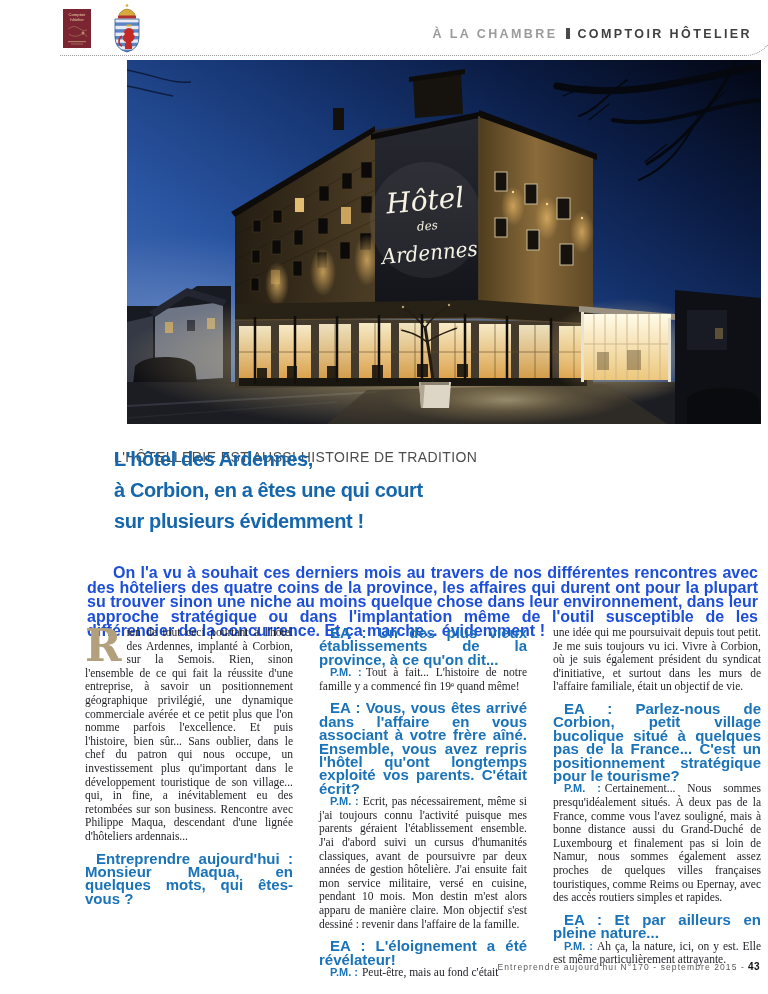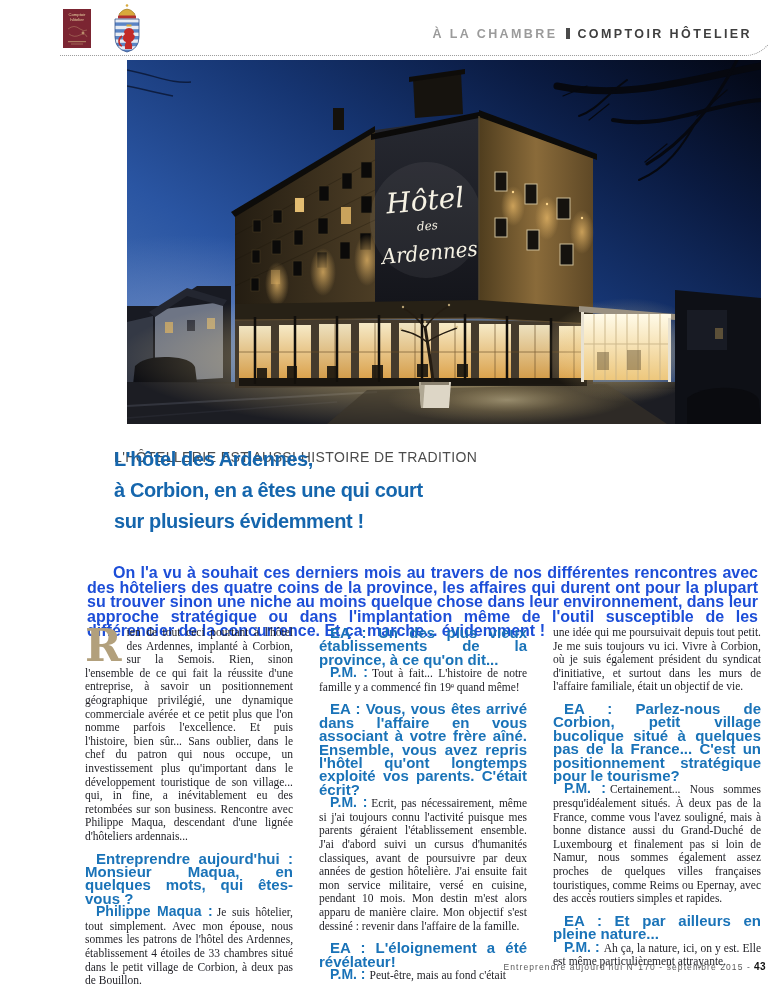--- a/index.html
+++ b/index.html
@@ -45,25 +45,25 @@
   .col{flex:1 1 0;font-family:"Liberation Serif","DejaVu Serif",serif;
     font-size:11.5px;line-height:13.6px;text-align:justify;color:#1e1e24;}
   .col p{margin:0;}
   .col p.body{text-indent:11px;}
   .col p.first{text-indent:0;}
   .dropcap{float:left;font-family:"DejaVu Serif",serif;font-weight:bold;
     font-size:44px;line-height:34px;color:#b2a07c;padding:3px 5px 0 0;}
   .q{font-family:"Liberation Sans",sans-serif;font-weight:bold;color:#1a73b8;
     font-size:15px;line-height:13.4px;text-indent:11px;margin-top:8px !important;}
   .ans .qlabel{font-family:"Liberation Sans",sans-serif;font-weight:bold;
-    color:#1a73b8;font-size:14px;margin-right:4px;}
+    color:#1a73b8;font-size:11px;margin-right:4px;}
   .ans{text-indent:11px;}
 
   
-  .folio{position:absolute;right:32px;top:961px;font-size:8.5px;letter-spacing:1.1px;
+  .folio{position:absolute;right:38px;top:961px;font-size:8.5px;letter-spacing:1.1px;
     color:#5a5a5a;white-space:nowrap;}
   .folio .pagenum{font-size:10px;font-weight:bold;color:#111;margin-left:3px;letter-spacing:0.5px;}
 </style>
 </head>
 <body>
 
 <div class="page">
 
   <div class="header-dotted"></div>
 
@@ -349,21 +349,20 @@
     <span>à Corbion, en a êtes une qui court</span>
     <span>sur plusieurs évidemment !</span>
   </h1>
 
   <p class="lead">On l'a vu à souhait ces derniers mois au travers de nos différentes rencontres avec des hôteliers des quatre coins de la province, les affaires qui durent ont pour la plupart su trouver sinon une niche au moins quelque chose dans leur environnement, dans leur approche stratégique ou dans l'implantation même de l'outil susceptible de les différencier de la concurrence. Et ça marche... évidemment !</p>
 
   <div class="columns">
     <div class="col">
       <p class="first"><span class="dropcap">R</span><span>ien de tout ceci pourtant à l'hôtel des Ardennes, implanté à Corbion, sur la Semois. Rien, sinon l'ensemble de ce qui fait la réussite d'une entreprise, à savoir un positionnement géographique privilégié, une dynamique commerciale avérée et ce petit plus que l'on nomme parfois l'excellence. Et puis l'histoire, bien sûr... Sans oublier, dans le chef du patron qui nous occupe, un investissement plus qu'important dans le développement touristique de son village... qui, in fine, a inévitablement eu des retombées sur son business. Rencontre avec Philippe Maqua, descendant d'une lignée d'hôteliers ardennais...</span></p>
       <p class="q">Entreprendre aujourd'hui : Monsieur Maqua, en quelques mots, qui êtes-vous ?</p>
-      <p class="ans"><b class="qlabel">Philippe Maqua :</b><span>Je suis hôtelier, tout simplement. Avec mon épouse, nous sommes les patrons de l'hôtel des Ardennes, établissement 4 étoiles de 33 chambres situé dans le petit village de Corbion, à deux pas de Bouillon.</span></p>
     </div>
     <div class="col">
       <p class="q" style="margin-top:0 !important;">EA : Un des plus vieux établissements de la province, à ce qu'on dit...</p>
       <p class="ans"><b class="qlabel">P.M. :</b><span>Tout à fait... L'histoire de notre famille y a commencé fin 19ᵉ quand même!</span></p>
       <p class="q">EA : Vous, vous êtes arrivé dans l'affaire en vous associant à votre frère aîné. Ensemble, vous avez repris l'hôtel qu'ont longtemps exploité vos parents. C'était écrit?</p>
       <p class="ans"><b class="qlabel">P.M. :</b><span>Ecrit, pas nécessairement, même si j'ai toujours connu l'activité puisque mes parents géraient l'établissement ensemble. J'ai d'abord suivi un cursus d'humanités classiques, avant de poursuivre par deux années de gestion hôtelière. J'ai ensuite fait mon service militaire, versé en cuisine, pendant 10 mois. Mon destin m'est alors apparu de manière claire. Mon objectif s'est dessiné : revenir dans l'affaire de la famille.</span></p>
       <p class="q">EA : L'éloignement a été révélateur!</p>
       <p class="ans"><b class="qlabel">P.M. :</b><span>Peut-être, mais au fond c'était</span></p>
     </div>
     <div class="col">

